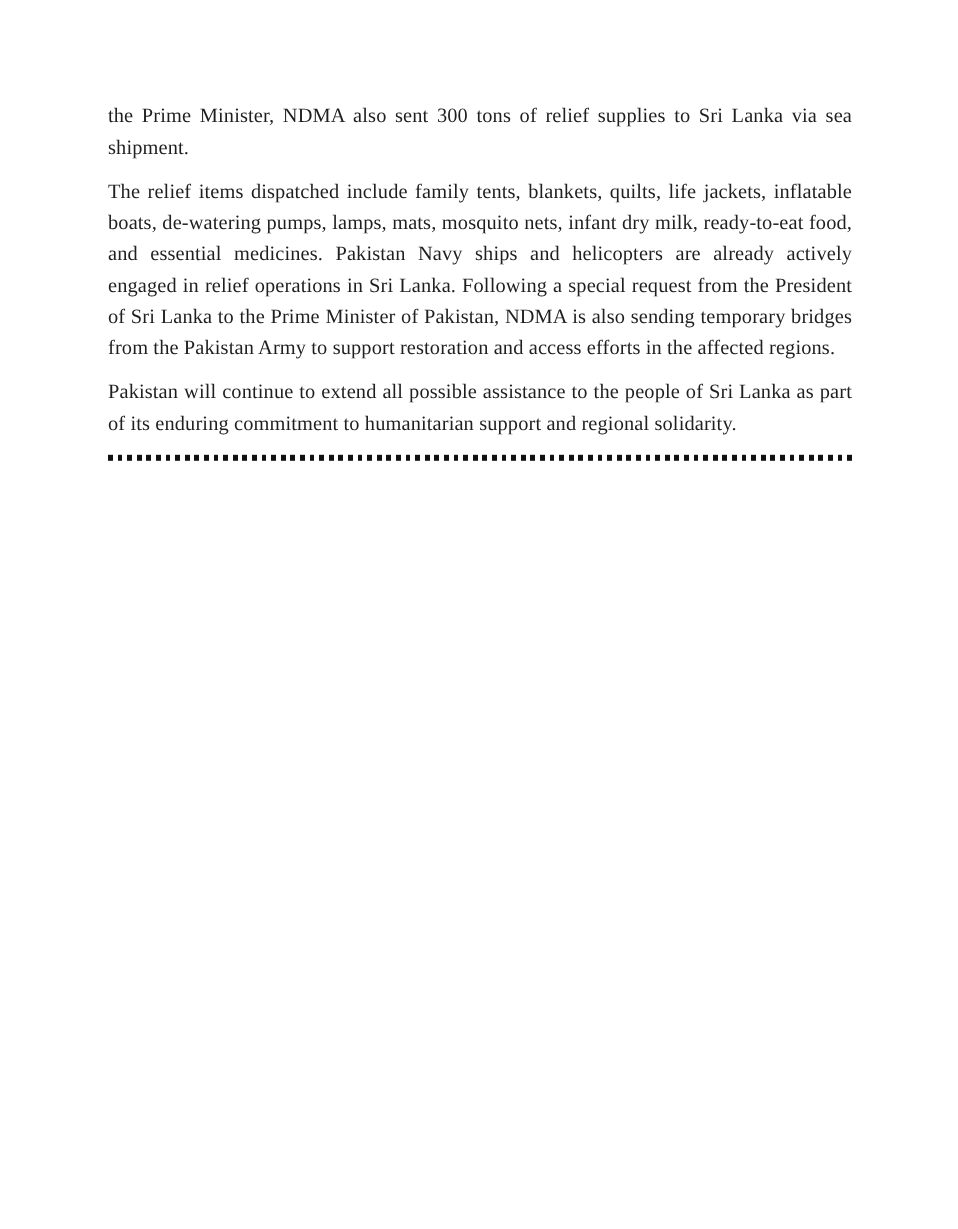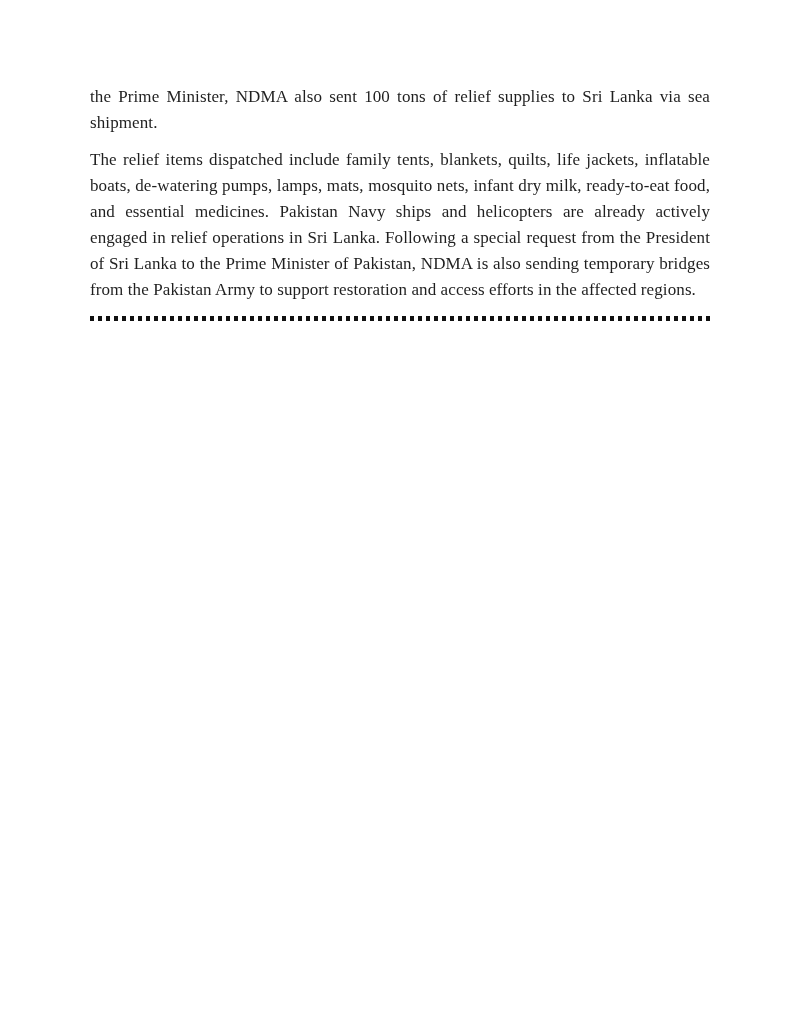--- a/index.html
+++ b/index.html
@@ -41,17 +41,18 @@
       transparent 4px,
       transparent 8px
     );
   }
 </style>
 </head>
 <body>
 
 <div class="page">
   <div class="content">
-    <p class="para">the Prime Minister, NDMA also sent 100 tons of relief supplies to Sri Lanka via sea shipment.</p>
+    <p class="para">the Prime Minister, NDMA also sent 300 tons of relief supplies to Sri Lanka via sea shipment.</p>
     <p class="para">The relief items dispatched include family tents, blankets, quilts, life jackets, inflatable boats, de-watering pumps, lamps, mats, mosquito nets, infant dry milk, ready-to-eat food, and essential medicines. Pakistan Navy ships and helicopters are already actively engaged in relief operations in Sri Lanka. Following a special request from the President of Sri Lanka to the Prime Minister of Pakistan, NDMA is also sending temporary bridges from the Pakistan Army to support restoration and access efforts in the affected regions.</p>
+    <p class="para">Pakistan will continue to extend all possible assistance to the people of Sri Lanka as part of its enduring commitment to humanitarian support and regional solidarity.</p>
     <div class="dotted-separator"></div>
   </div>
 </div>
 
 </body></html>

